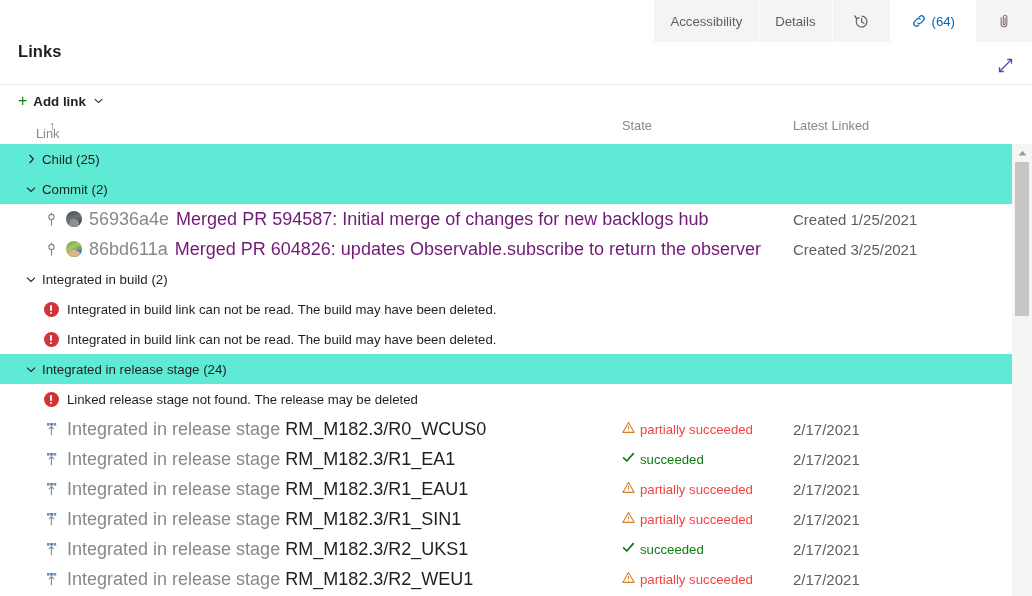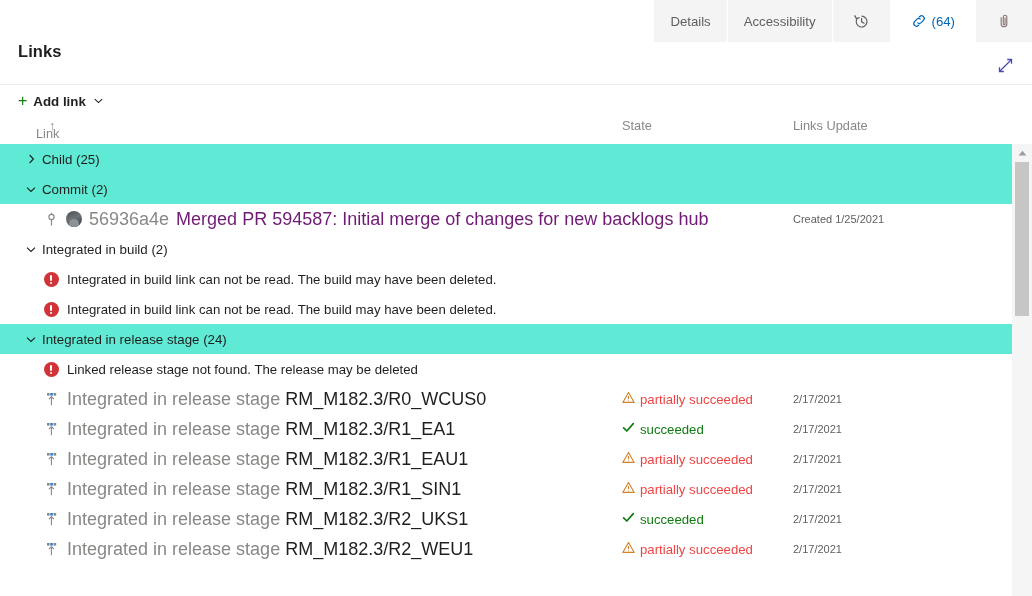--- a/index.html
+++ b/index.html
@@ -138,21 +138,21 @@
 
   .state-cell {
     position: absolute; left: 622px; top: 0; height: 30px;
     display: flex; align-items: center; gap: 5px; font-size: 13.2px;
   }
   .state-cell.partial { color: #ef4444; }
   .state-cell.ok { color: #107c10; }
   .date-cell {
     position: absolute; left: 793px; top: 0; height: 30px;
     display: flex; align-items: center;
-    font-size: 11px; color: #605e5c;
+    font-size: 15px; color: #605e5c;
   }
 
   
   .err-icon {
     width: 15px; height: 15px; border-radius: 50%;
     background: #d13438; position: relative; flex: 0 0 15px;
   }
   .err-icon::after {
     content: ""; position: absolute; left: 6.5px; top: 3px;
     width: 2px; height: 6px; background: #fff; border-radius: 1px;
@@ -178,25 +178,25 @@
 </style>
 </head>
 <body>
 
 <div class="app">
 
   <div class="tabstrip">
     <div class="filler"></div>
 
     <div class="tab">
+      <span>Accessibility</span>
+    </div>
+
+    <div class="tab">
       <span>Details</span>
-    </div>
-
-    <div class="tab">
-      <span>Accessibility</span>
     </div>
 
     <div class="tab icon-tab">
       <span>
         <svg width="17" height="17" viewBox="0 0 17 17" fill="none" stroke="#605e5c" stroke-width="1.2">
           <path d="M8.6 3.2a5.4 5.4 0 1 1-4.8 2.9"></path>
           <polyline points="1.6,2.4 3.4,5.6 6.6,4.6" stroke-linejoin="round"></polyline>
           <polyline points="8.6,5.4 8.6,8.8 11.1,10.2" stroke-linecap="round"></polyline>
         </svg>
       </span>
@@ -242,21 +242,21 @@
           <polyline points="0.8,1.2 4.5,4.6 8.2,1.2"></polyline>
         </svg>
       </span>
     </div>
   </div>
 
   <div class="colheads">
     <span class="ch-link">Link</span>
     <span class="ch-sortarrow">↑</span>
     <span class="ch-state">State</span>
-    <span class="ch-update">Links Update</span>
+    <span class="ch-update">Latest Linked</span>
   </div>
 
   <div class="grid">
     <div class="rows" id="rows-host">
         <div class="row group">
           <div class="chev-cell">
             <svg width="7" height="10" viewBox="0 0 7 10" fill="none" stroke="#201f1e" stroke-width="1.1">
               <polyline points="1.6,1 5.4,5 1.6,9"></polyline>
             </svg>
           </div>
@@ -277,20 +277,34 @@
               <circle cx="6.5" cy="5" r="2.6"></circle>
               <line x1="6.5" y1="7.8" x2="6.5" y2="13.6"></line>
               <line x1="6.5" y1="2.4" x2="6.5" y2="0.7"></line>
             </svg>
           </span>
           <span class="avatar a1"></span>
           <span class="itxt hash">56936a4e</span>
           <span class="itxt title-dark">Merged PR 594587: Initial merge of changes for new backlogs hub</span>
           <div class="date-cell">Created 1/25/2021</div>
         </div>
+        <div class="row item-row">
+          <div class="leadpad"></div>
+          <span class="item-icon">
+            <svg width="13" height="15" viewBox="0 0 13 15" fill="none" stroke="#8a8886" stroke-width="1.15">
+              <circle cx="6.5" cy="5" r="2.6"></circle>
+              <line x1="6.5" y1="7.8" x2="6.5" y2="13.6"></line>
+              <line x1="6.5" y1="2.4" x2="6.5" y2="0.7"></line>
+            </svg>
+          </span>
+          <span class="avatar a2"></span>
+          <span class="itxt hash">86bd611a</span>
+          <span class="itxt title-dark">Merged PR 604826: updates Observable.subscribe to return the observer</span>
+          <div class="date-cell">Created 3/25/2021</div>
+        </div>
         <div class="row group plain">
           <div class="chev-cell">
             <svg width="10" height="7" viewBox="0 0 10 7" fill="none" stroke="#201f1e" stroke-width="1.1">
               <polyline points="1,1.6 5,5.4 9,1.6"></polyline>
             </svg>
           </div>
           <div class="group-label">Integrated in build (2)</div>
         </div>
         <div class="row item-row">
           <div class="leadpad"></div>

